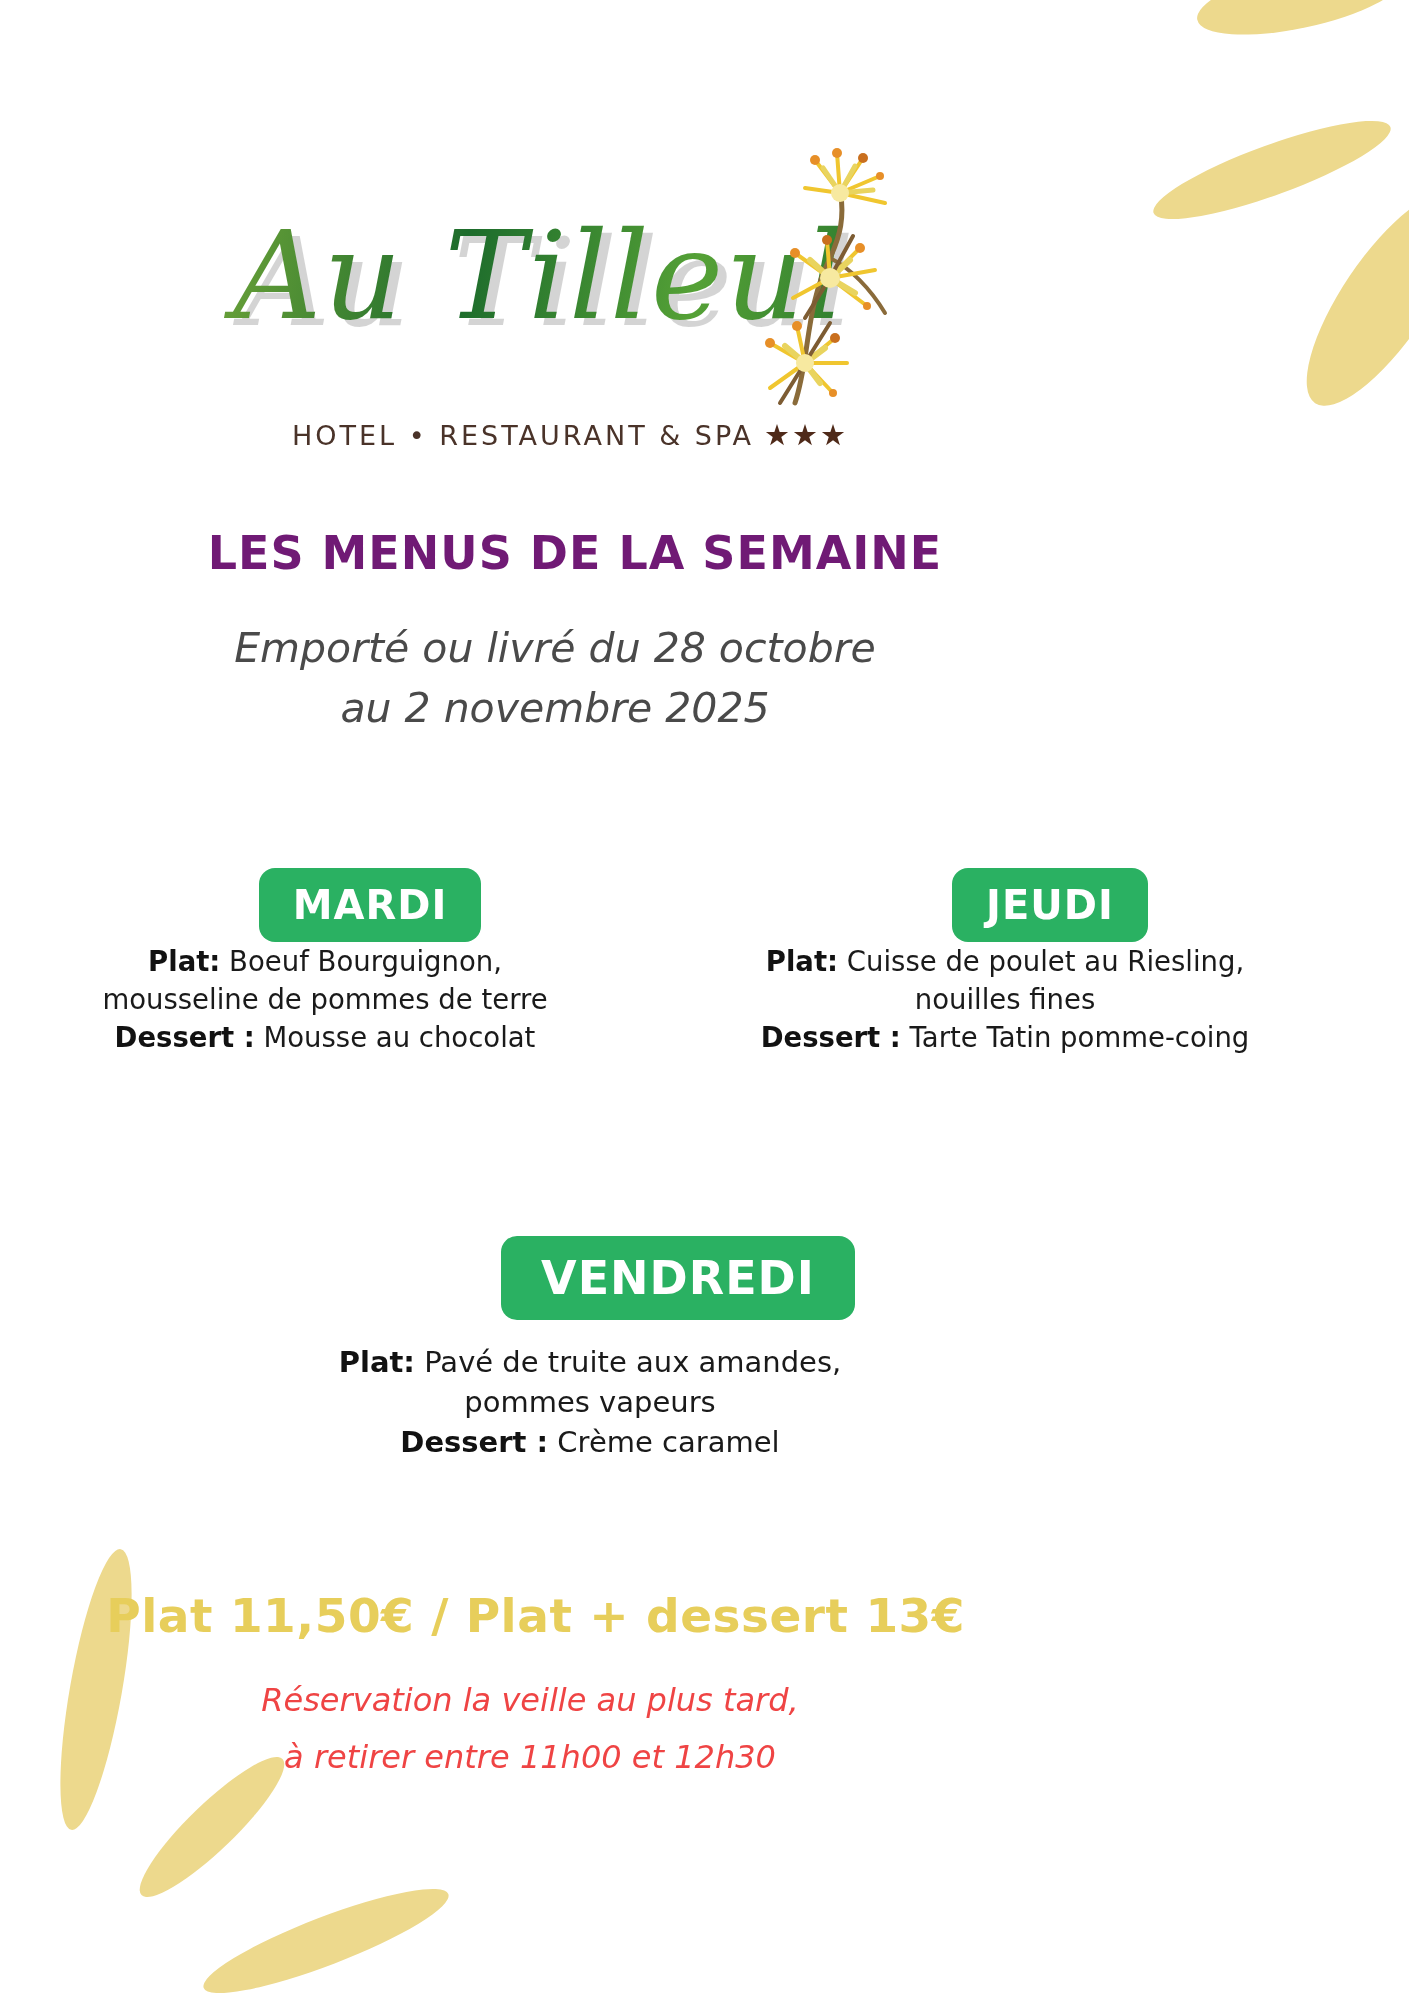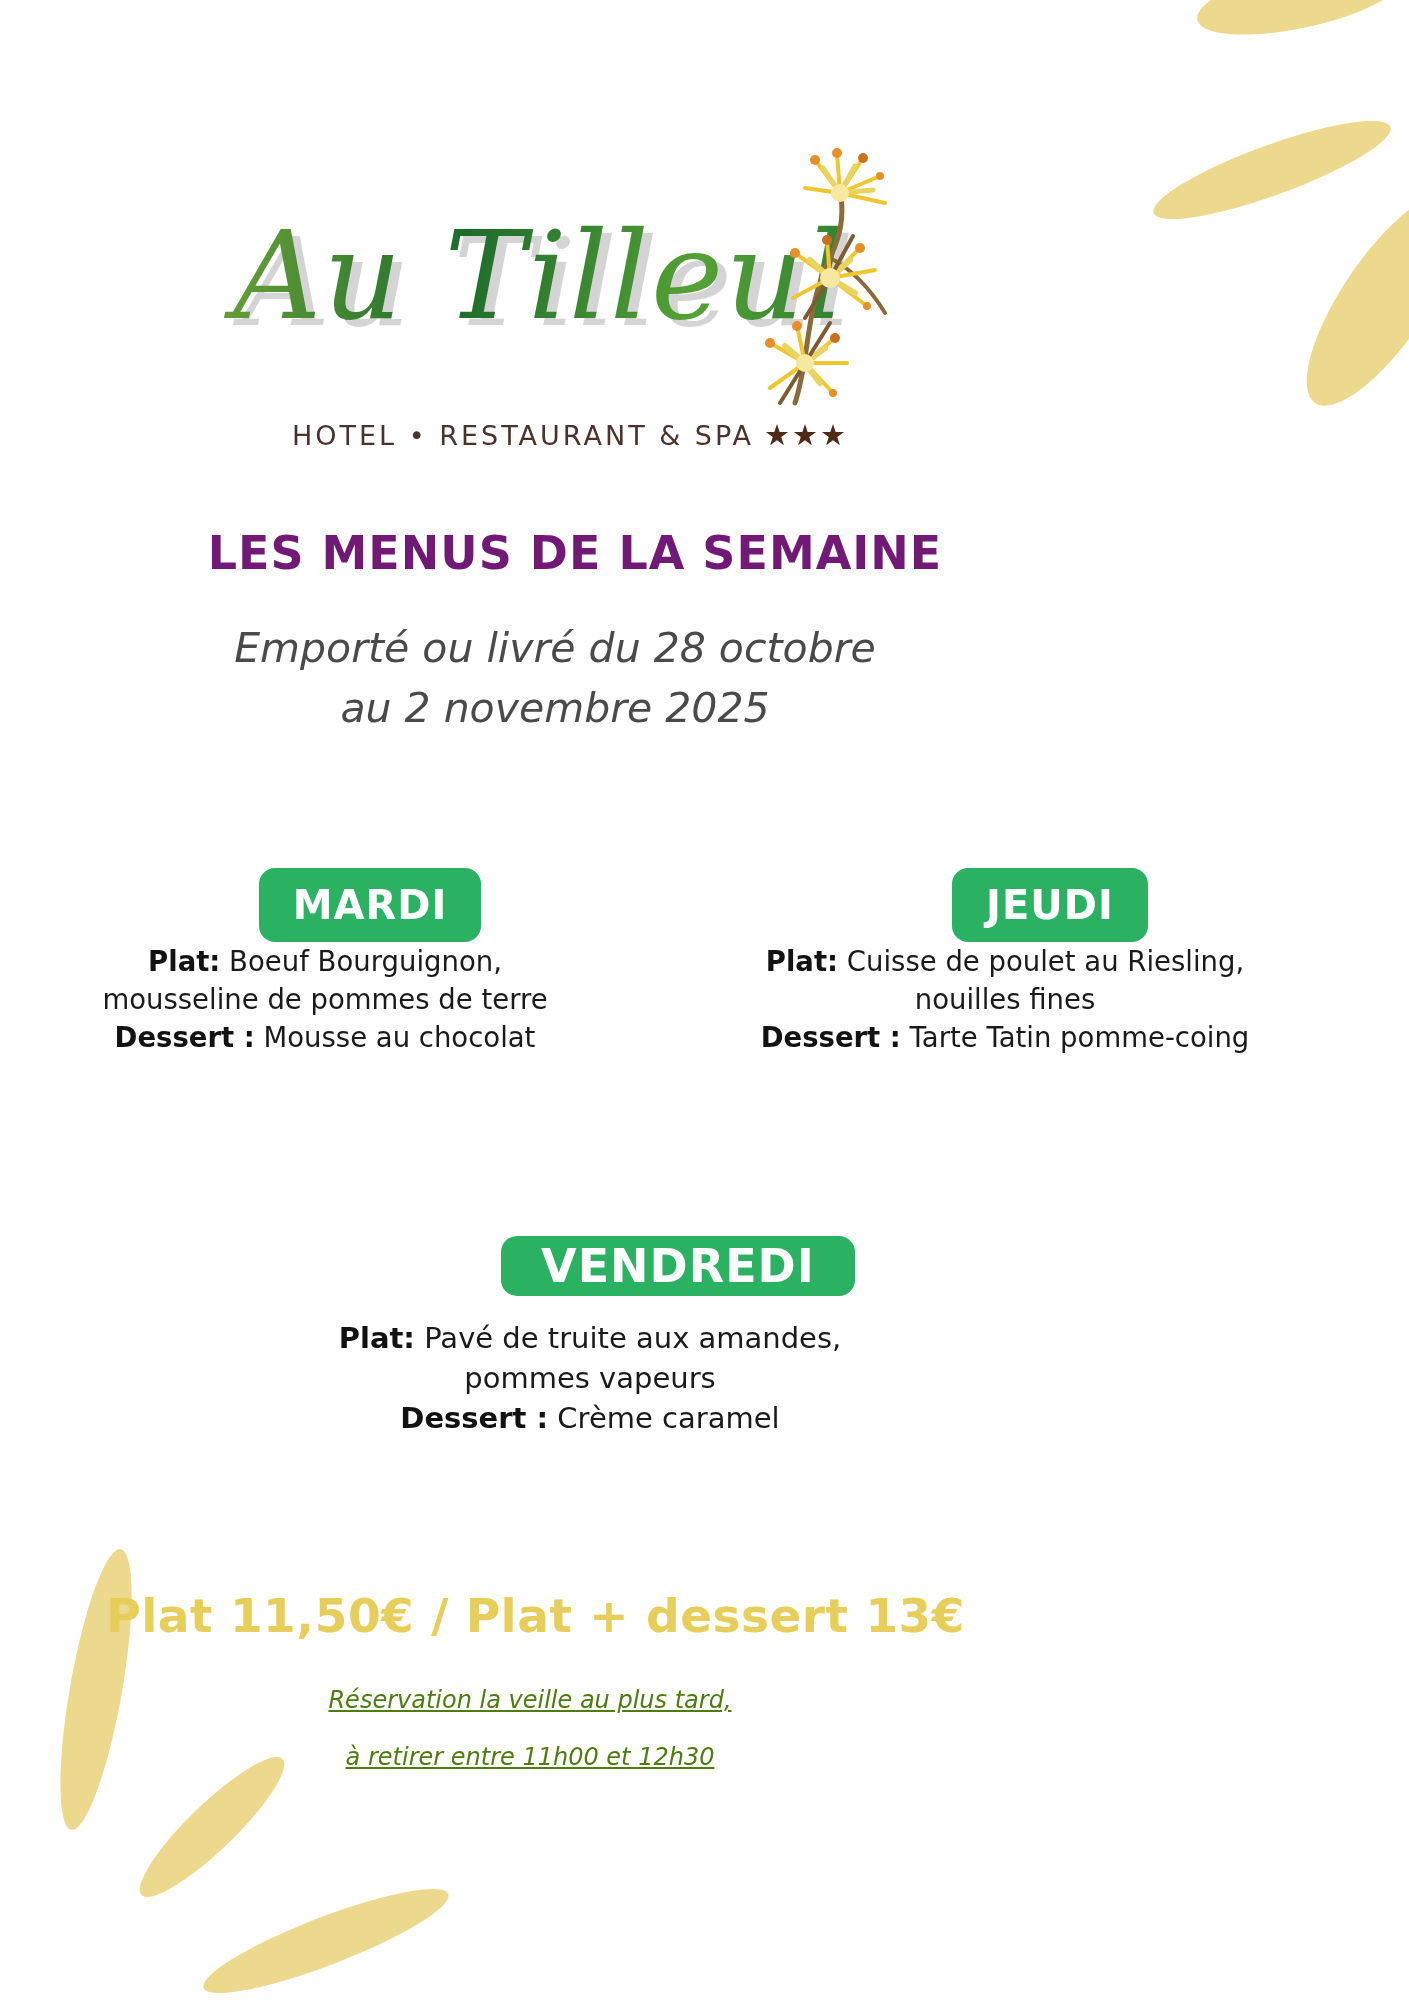--- a/index.html
+++ b/index.html
@@ -53,34 +53,34 @@
   .col-mardi{left:65px;top:868px;width:520px;}
   .col-jeudi{left:745px;top:868px;width:520px;}
   .col-vendredi{left:330px;top:1236px;width:520px;}
   .day-badge{
     display:inline-block;position:relative;
     background:#2ab162;color:#ffffff;
     font-weight:700;border-radius:16px;
     letter-spacing:1px;line-height:1;text-align:center;
   }
   .col-mardi .day-badge,.col-jeudi .day-badge{font-size:40px;padding:17px 34px;left:45px;}
-  .col-vendredi .day-badge{font-size:46px;padding:7px 40px;left:88px;}
+  .col-vendredi .day-badge{font-size:46px;padding:19px 40px;left:88px;}
   .day-menu{color:#1a1a1a;font-size:27.5px;line-height:38px;}
   .col-vendredi .day-menu{font-size:29px;line-height:40px;margin-top:22px;}
   .day-menu b{font-weight:700;color:#121212;}
   
   .price-line{
     position:absolute;left:65px;top:1588px;width:900px;
     text-align:right;color:#e7ce5b;
     font-size:47px;font-weight:800;letter-spacing:0.5px;
   }
   .reservation{
     position:absolute;left:80px;top:1672px;width:900px;
-    text-align:center;color:#4d7c0f;
-    font-style:italic;font-size:24px;line-height:57px;text-decoration:underline;
+    text-align:center;color:#ef4444;
+    font-style:italic;font-size:32px;line-height:57px;
   }
 </style>
 </head>
 <body>
 
 <div class="poster">
 
   <div class="stroke s1"></div>
   <div class="stroke s2"></div>
   <div class="stroke s3"></div>

